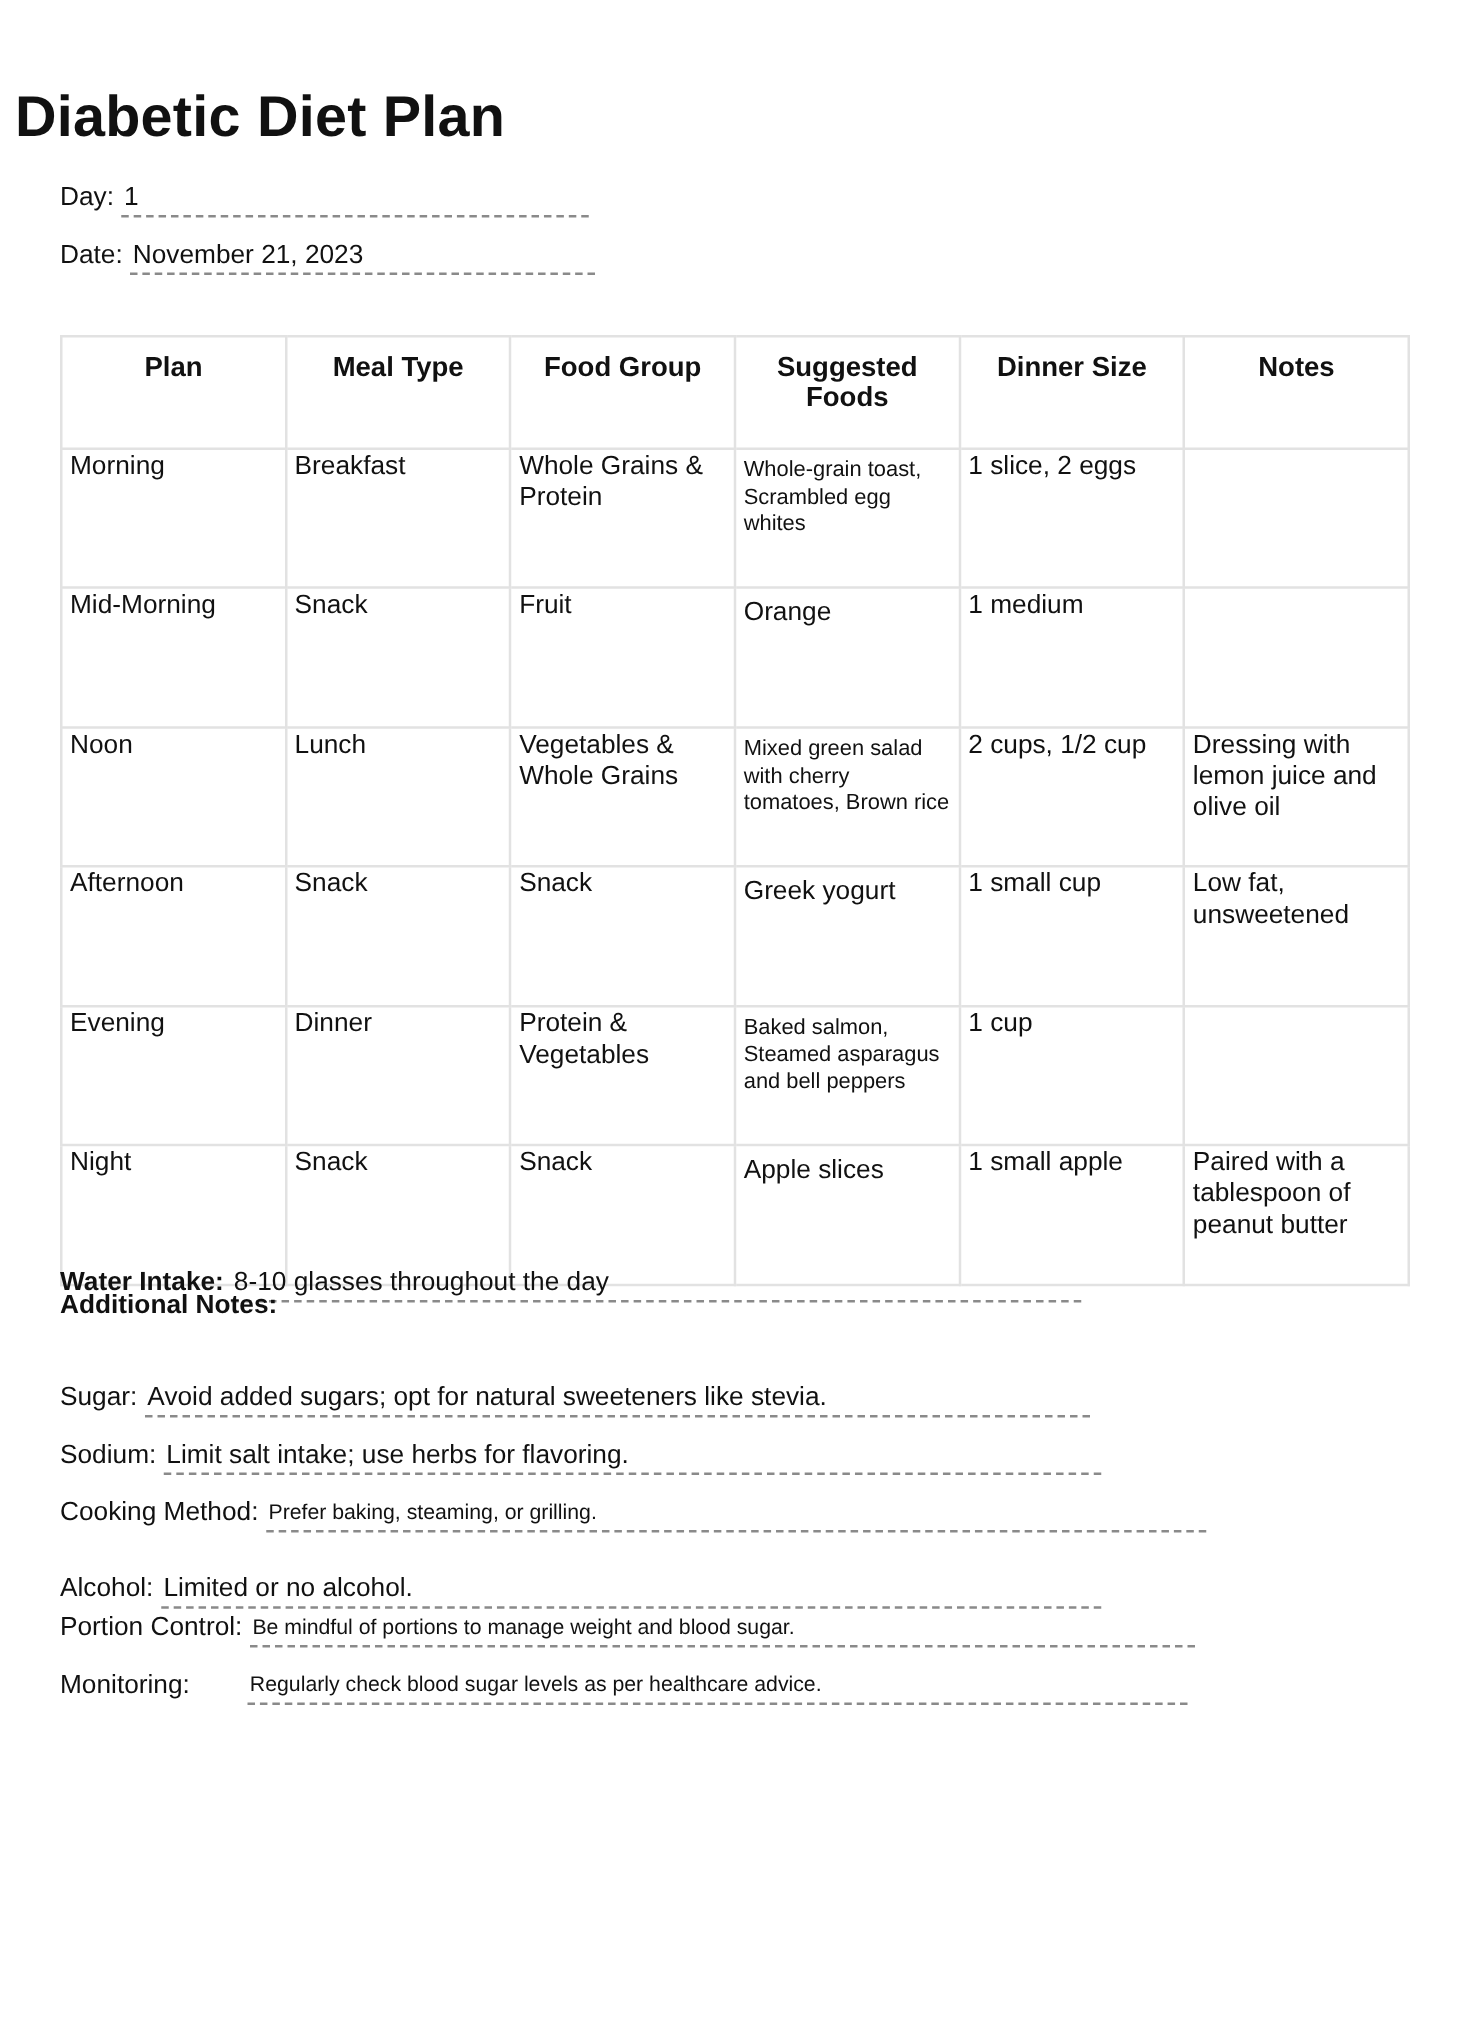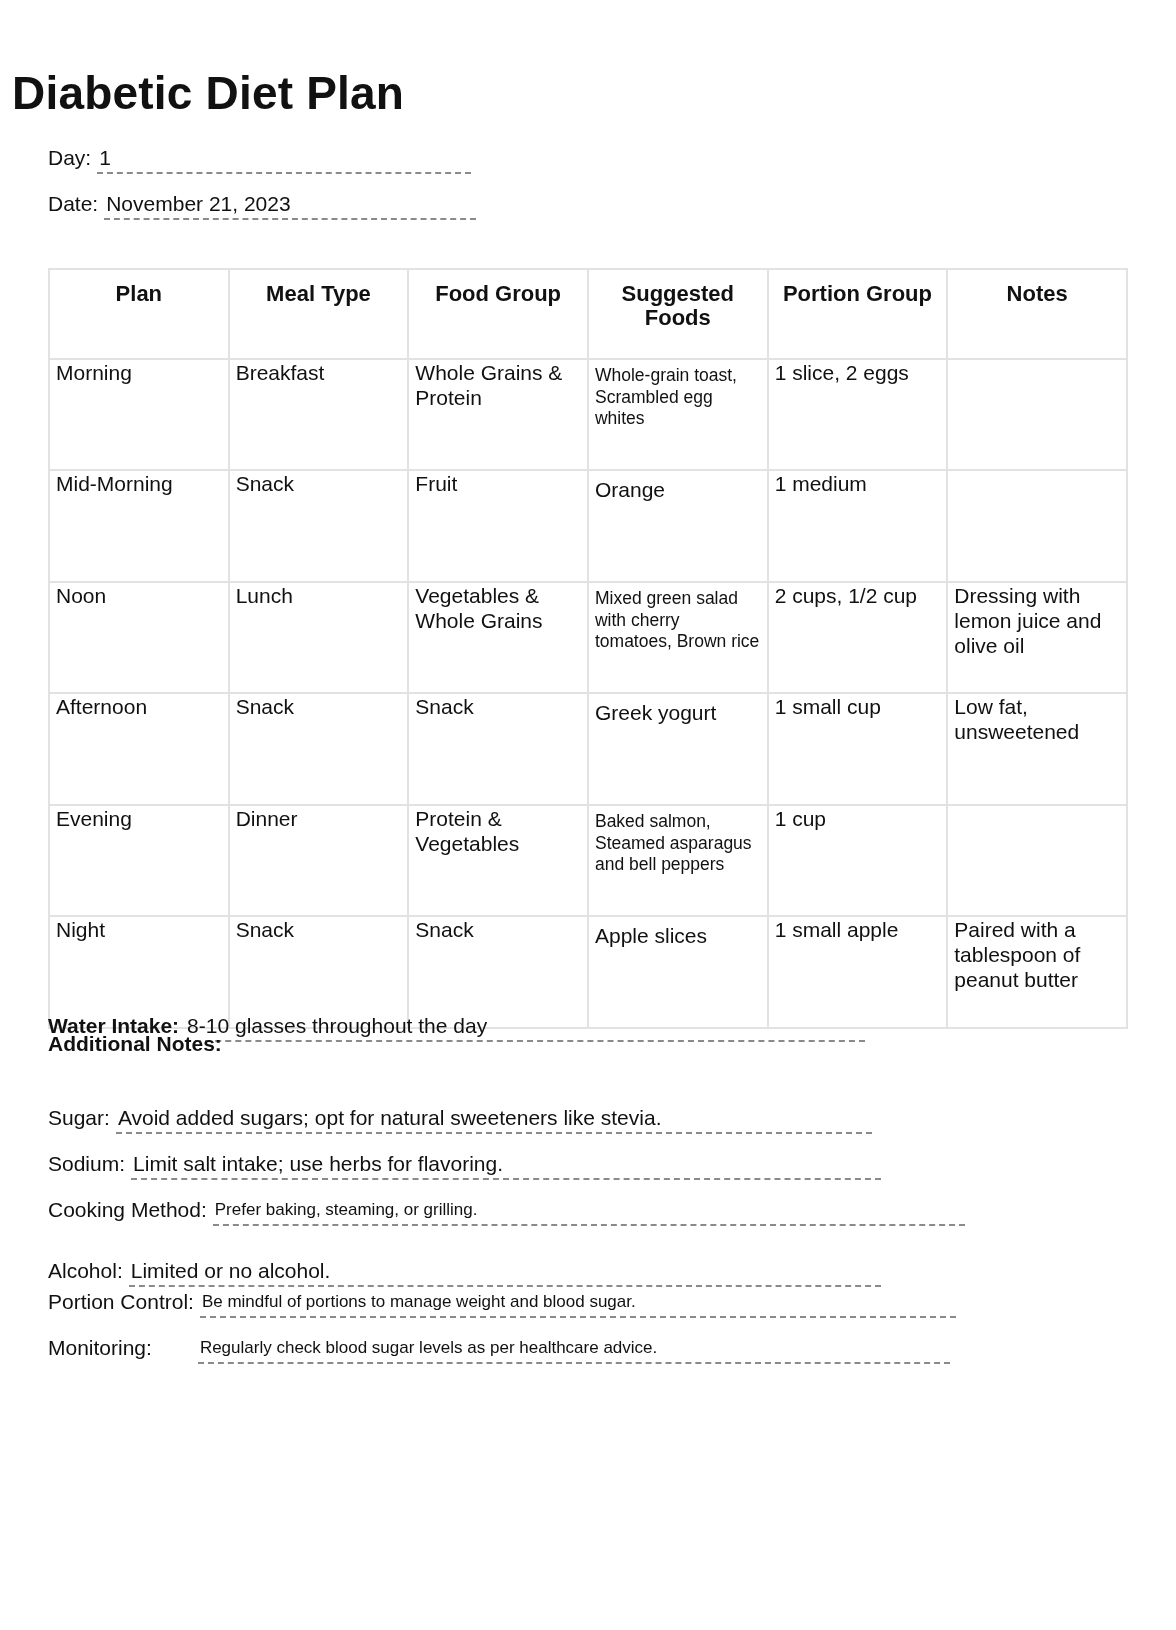--- a/index.html
+++ b/index.html
@@ -60,21 +60,21 @@
   <span class="val" style="width:368px;">November 21, 2023</span>
 </div>
 
 <table class="plan">
   <thead>
     <tr>
       <th>Plan</th>
       <th>Meal Type</th>
       <th>Food Group</th>
       <th style="padding-left:24px;padding-right:24px;">Suggested Foods</th>
-      <th>Portion Group</th>
+      <th>Dinner Size</th>
       <th>Notes</th>
     </tr>
   </thead>
   <tbody>
     <tr>
       <td class="c-time">Morning</td>
       <td class="c-meal">Breakfast</td>
       <td class="c-group">Whole Grains &amp; Protein</td>
       <td class="c-foods small">Whole-grain toast, Scrambled egg whites</td>
       <td class="c-portion">1 slice, 2 eggs</td>

